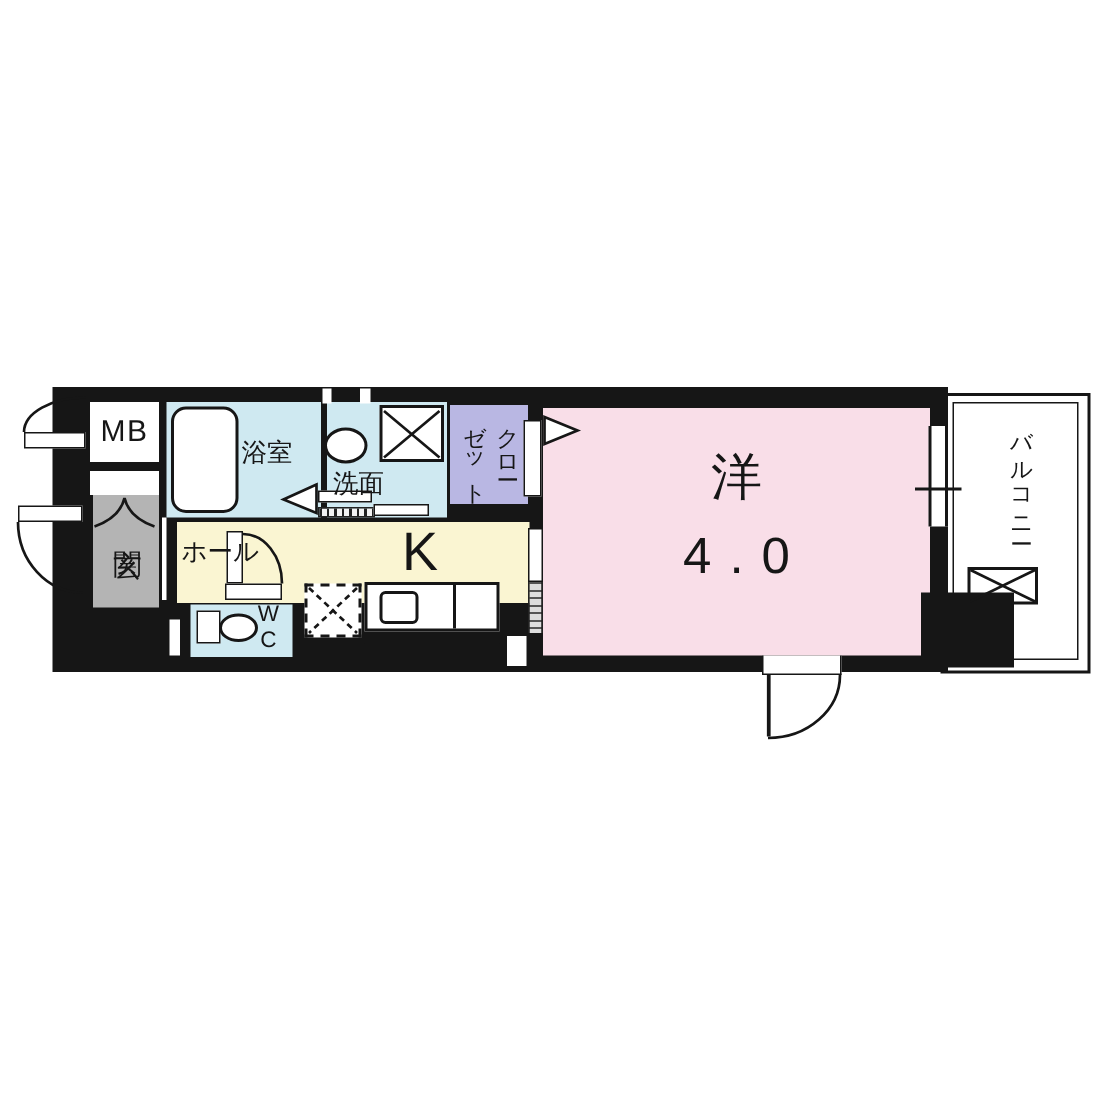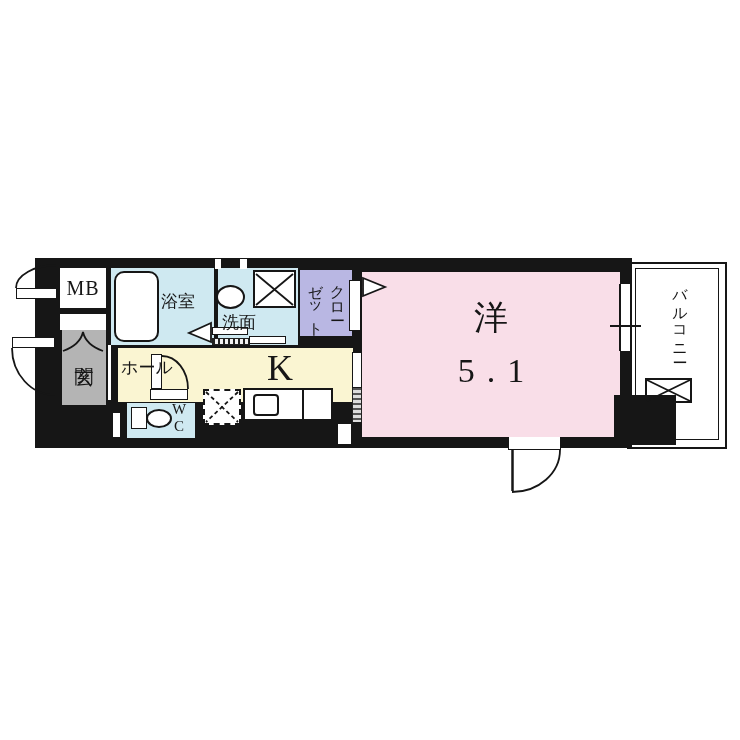--- a/index.html
+++ b/index.html
@@ -1,17 +1,17 @@
 <!DOCTYPE html>
 <html style="--wall: #161616; --room-pink: #f9dee8; --room-yellow: #faf5d2; --room-blue: #cfe9f1; --room-lavender: #b9b7e3; --room-gray: #b4b4b4; --floor-white: #ffffff;"><head>
 <meta charset="utf-8">
 <style>
   html,body{margin:0;padding:0;background:#ffffff;}
   body{width:740px;height:740px;font-family:"Liberation Sans","DejaVu Sans",sans-serif;}
-  .plan{position:relative;width:740px;height:740px;background:var(--floor-white,#fff);overflow:hidden;font-family:Liberation Serif, serif;}
+  .plan{position:relative;width:740px;height:740px;background:var(--floor-white,#fff);overflow:hidden;}
   .abs{position:absolute;box-sizing:border-box;}
   .wall{background:var(--wall,#161616);}
   .lbl{color:#161616;white-space:nowrap;}
   .vtext{writing-mode:vertical-rl;text-orientation:mixed;letter-spacing:2px;}
   .center{display:flex;align-items:center;justify-content:center;}
   .white-box{background:#fff;border:2px solid #161616;}
   .thin-box{background:#fff;border:1.5px solid #161616;}
   .hatch-v{background:repeating-linear-gradient(90deg,#222 0 1.5px,#f2f2f2 1.5px 5px);border:1.5px solid #222;}
   .hatch-h{background:repeating-linear-gradient(180deg,#555 0 1.5px,#ddd 1.5px 5px);border-left:1.5px solid #222;border-right:1.5px solid #222;}
   svg.lines{position:absolute;left:0;top:0;z-index:6;pointer-events:none;}
@@ -78,21 +78,21 @@
     <div class="abs" style="left:57px;top:0;width:2px;height:29px;background:#161616;"></div>
   </div>
   <div class="abs z4" style="left:243px;top:426px;width:90px;height:2.5px;background:#161616;"></div>
   <div class="abs z4" style="left:338px;top:424px;width:13px;height:20px;background:#fff;"></div>
 
   <div class="abs z4 thin-box" style="left:352px;top:352px;width:10px;height:36px;"></div>
   <div class="abs z4 hatch-h" style="left:352px;top:388px;width:10px;height:34px;"></div>
 
   <div class="abs z4" style="left:362px;top:272px;width:258px;height:165px;background:var(--room-pink,#f9dee8);"></div>
   <div class="abs z7 lbl" style="left:362px;top:295px;width:258px;text-align:center;font-size:34px;">洋</div>
-  <div class="abs z7 lbl" style="left:362px;top:352px;width:258px;text-align:center;font-size:34px;letter-spacing:12px;text-indent:12px;">5.1</div>
+  <div class="abs z7 lbl" style="left:362px;top:352px;width:258px;text-align:center;font-size:34px;letter-spacing:12px;text-indent:12px;">4.0</div>
 
   <div class="abs z4" style="left:619px;top:284px;width:13px;height:67px;background:#fff;border-left:2px solid #161616;border-right:2px solid #161616;"></div>
 
   <div class="abs z4 white-box" style="left:645px;top:378px;width:47px;height:25px;"></div>
   <div class="abs z7 lbl vtext" style="left:667px;top:278px;width:22px;height:100px;font-size:15px;">バルコニー</div>
 
   <div class="abs z4" style="left:508px;top:437px;width:53px;height:13px;background:#fff;border:1.5px solid #161616;border-top:none;"></div>
 
   <div class="abs z4 thin-box" style="left:16px;top:288px;width:41px;height:11px;"></div>
   <div class="abs z4 thin-box" style="left:12px;top:337px;width:43px;height:11px;"></div>

